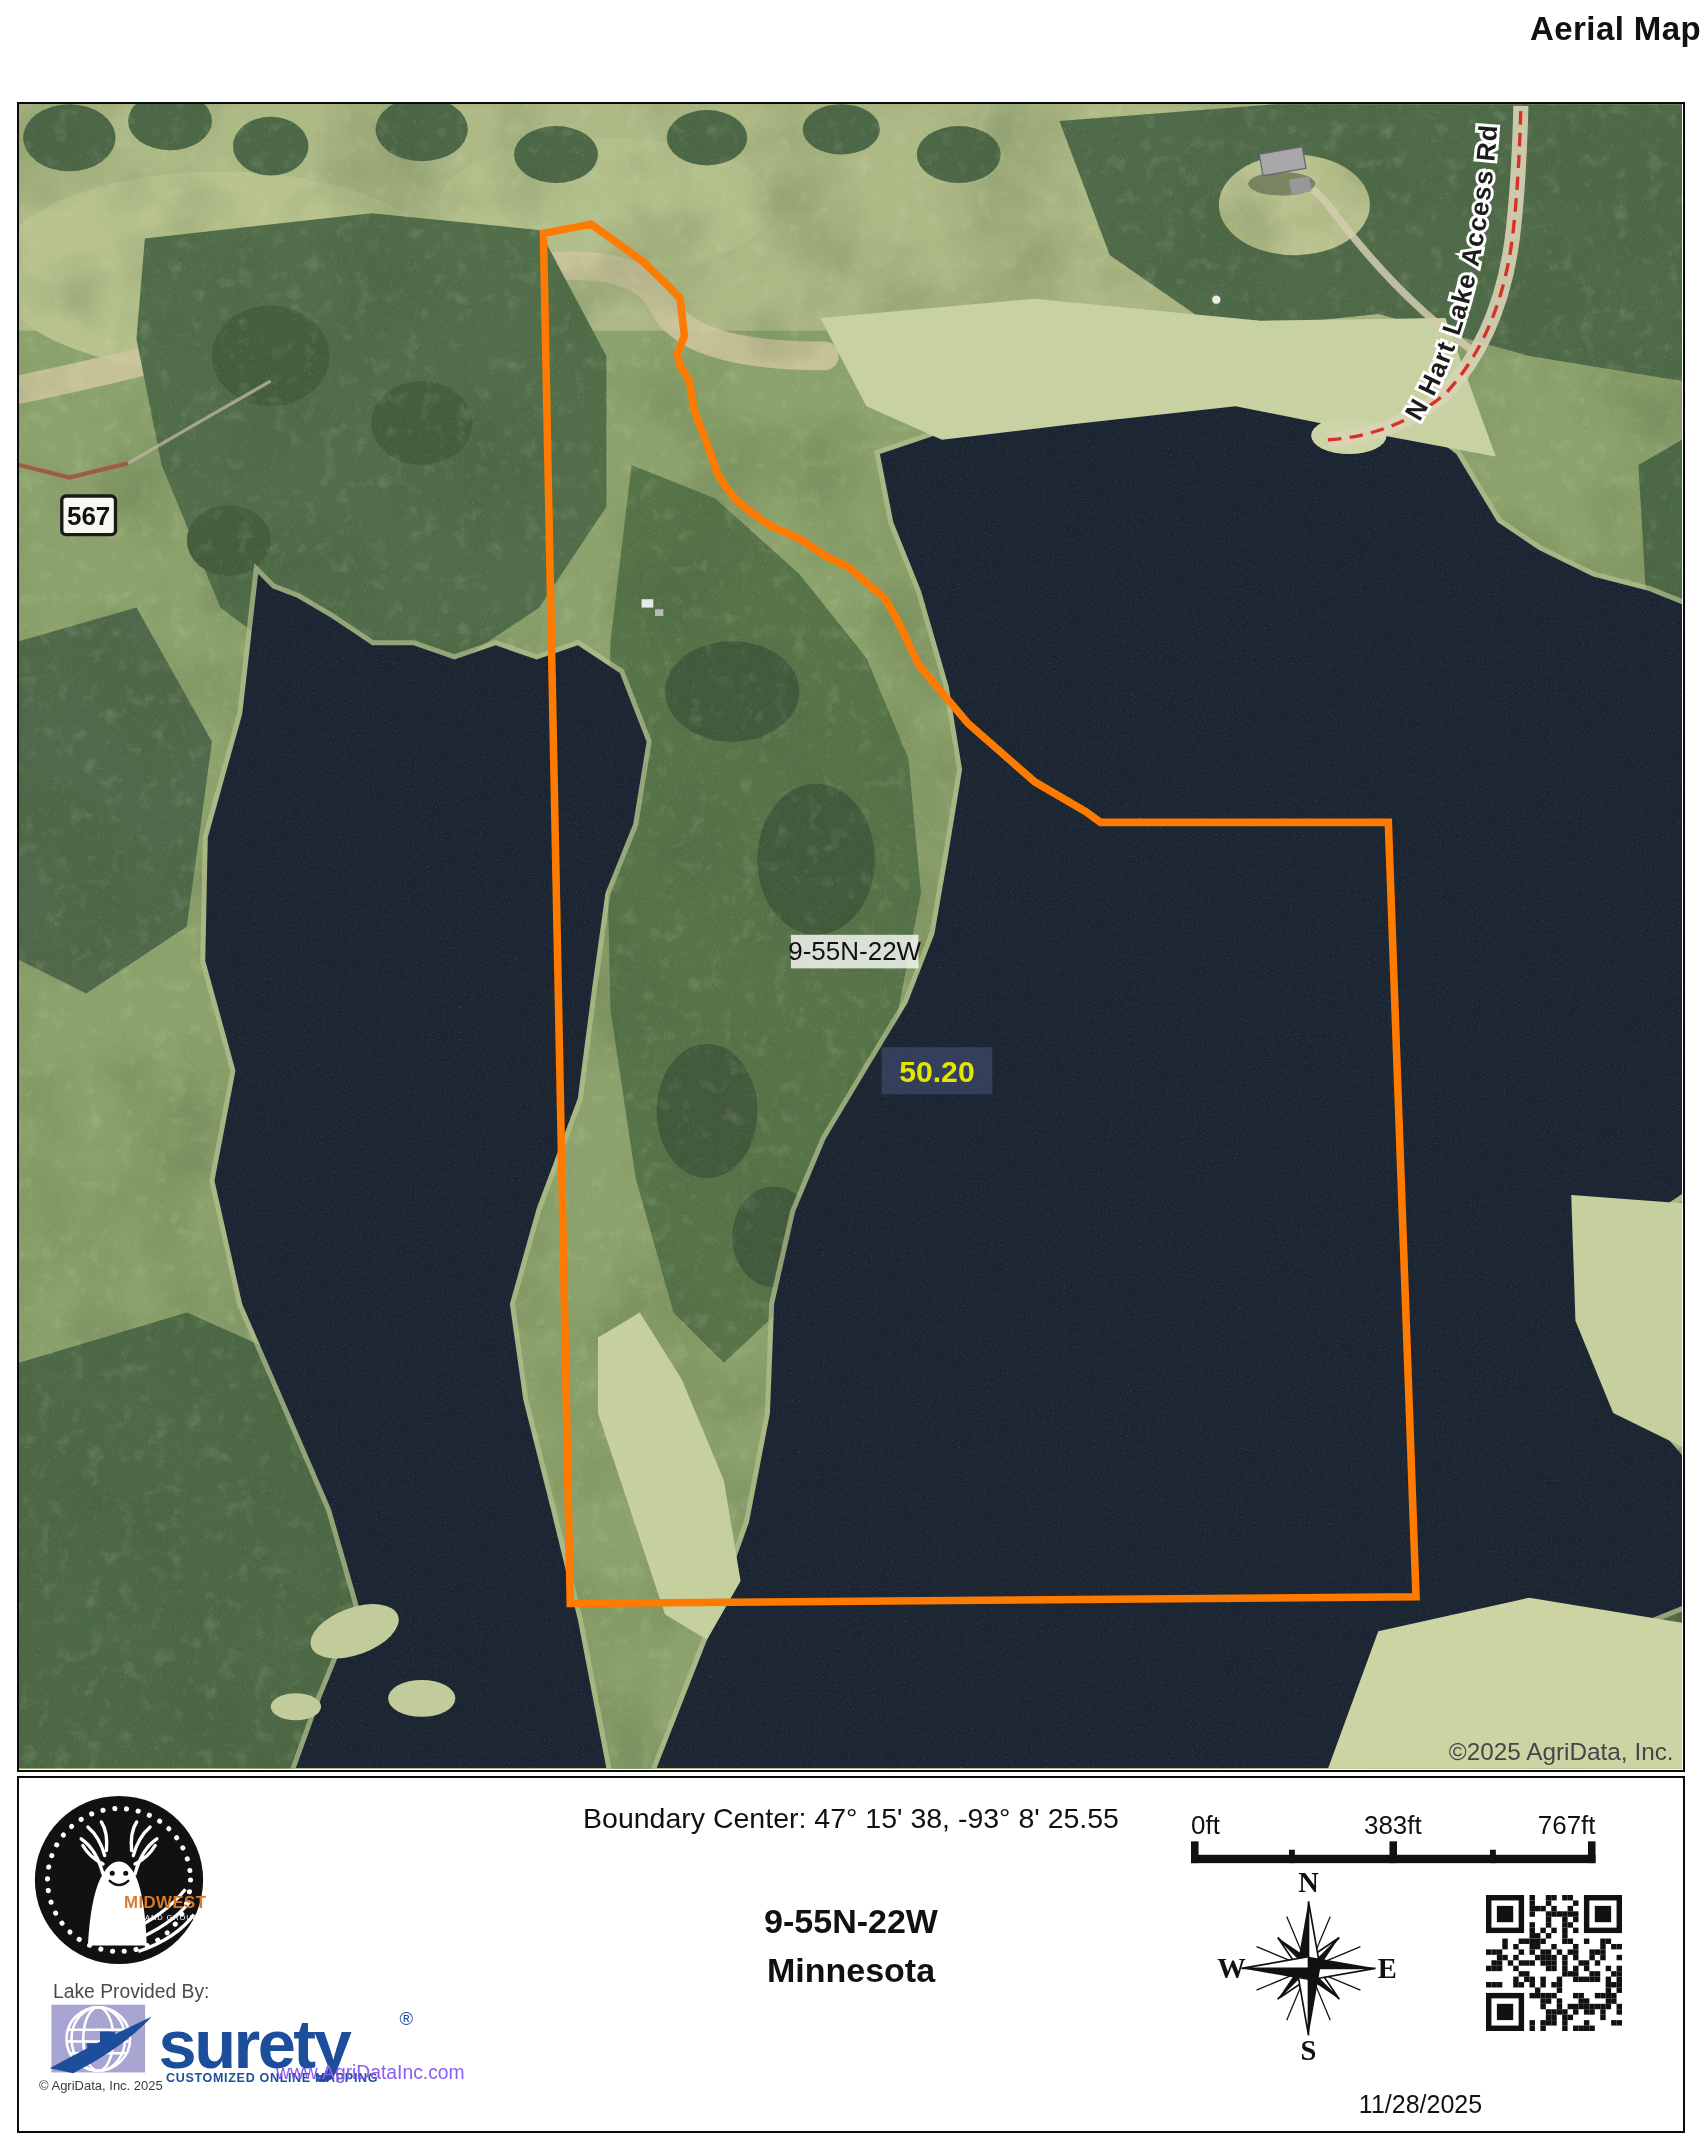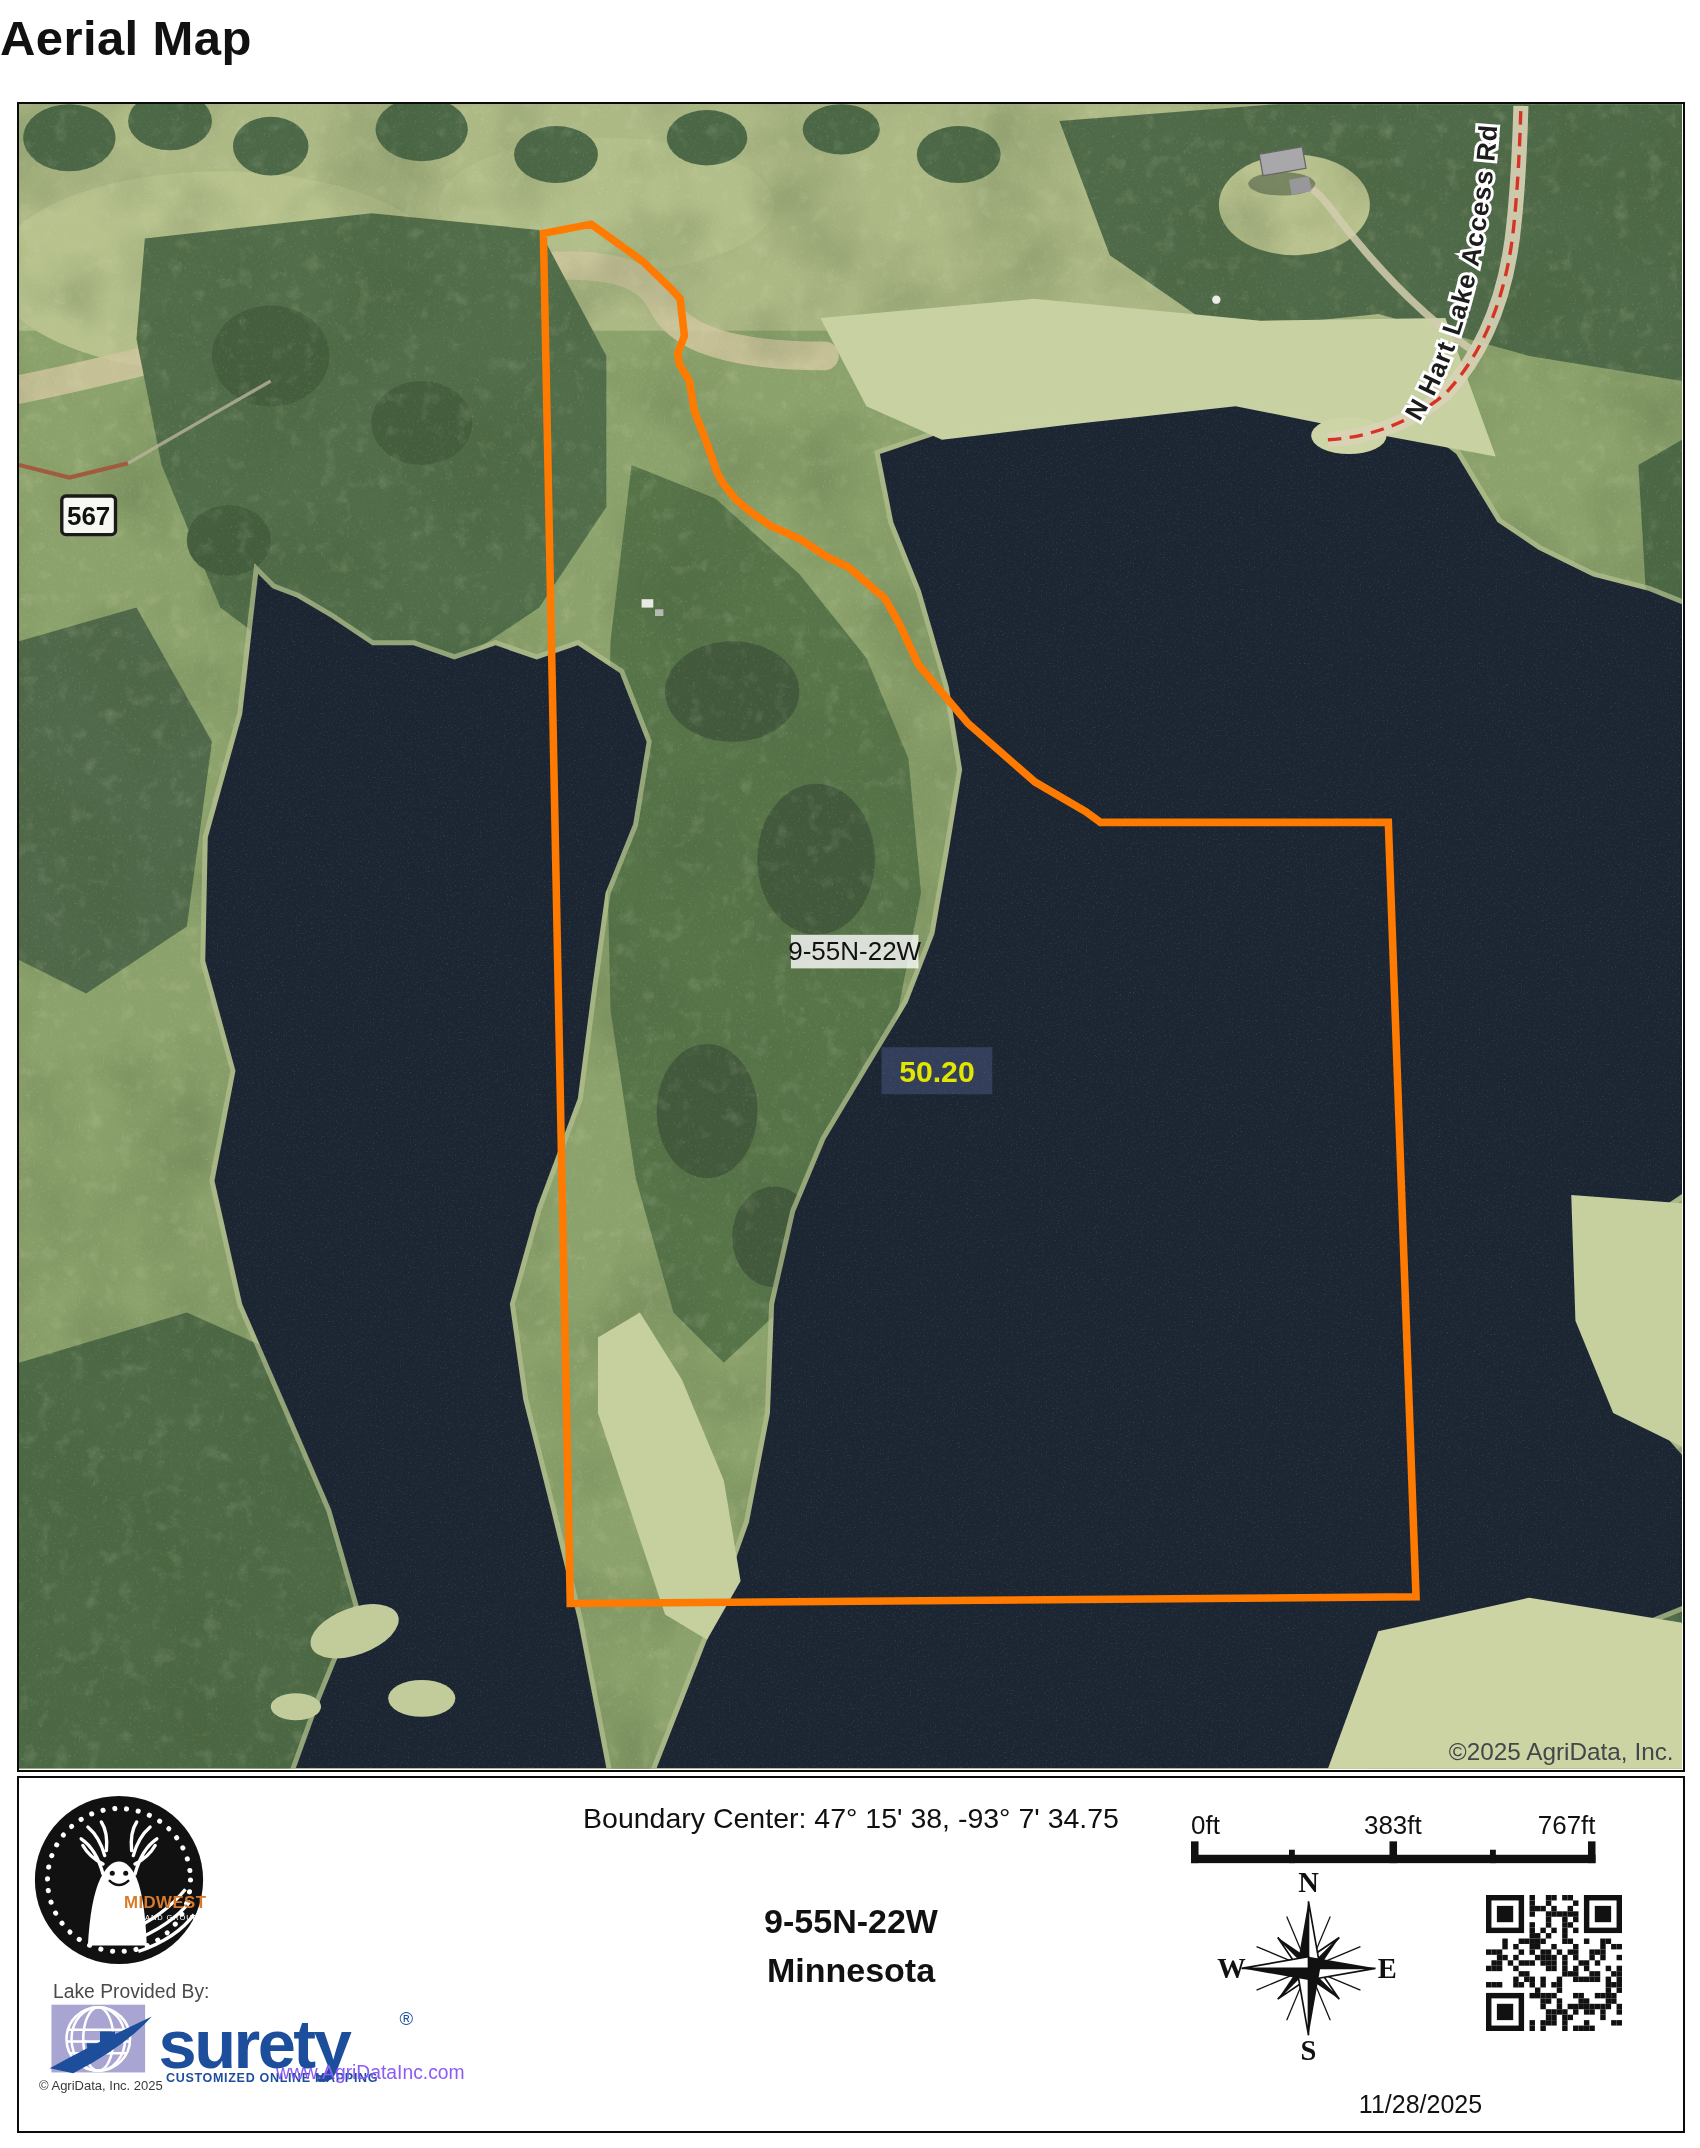--- a/index.html
+++ b/index.html
@@ -1,20 +1,20 @@
 <!DOCTYPE html>
 <html style="font-size:13.4px"><head>
 <meta charset="utf-8">
 <style>
   *{box-sizing:border-box;margin:0;padding:0}
   body{width:1701px;height:2148px;background:#fff;position:relative;
        font-family:"Liberation Sans",sans-serif;color:#111}
   .abs{position:absolute}
-  #page-title{left:0;top:10px;width:100%;text-align:left;
-              font-size:49px;font-weight:bold;letter-spacing:0.4px}
+  #page-title{left:0;top:10px;width:100%;text-align:right;
+              font-size:33px;font-weight:bold;letter-spacing:0.4px}
   #map-frame{left:17px;top:102px;width:1668px;height:1670px;border:2.5px solid #0b0b0b;overflow:hidden}
   #map-frame svg{display:block}
   #panel{left:17px;top:1776px;width:1668px;height:357px;border:2.5px solid #0b0b0b;background:#fff}
   .maps-by{left:34px;top:203px;font-size:19.3px;color:#4a4a4a}
   .agri-copy{left:20px;top:300px;font-size:13px;color:#3a3a3a}
   .agri-url{left:257px;top:284px;font-size:19.3px;color:#8b5cf6}
   .center-top{left:0;top:23.5px;width:100%;text-align:center;font-size:28.5px;color:#101010}
   .center-block{left:0;top:119px;width:100%;text-align:center;
                 font-size:34px;font-weight:bold;line-height:49px}
   .date{left:1309px;top:312px;width:185px;text-align:center;font-size:25px}
@@ -178,21 +178,21 @@
     <path d="M50,54 L66,54 66,68 52,68 Z" fill="#1D4E9B"></path>
     <path d="M6,84 Q60,54 128,22 Q96,58 34,90 Z" fill="#1D4E9B"></path>
     <text x="136" y="84" font-size="82" font-weight="bold" fill="#1D4E9B" letter-spacing="-3">surety</text>
     <text x="424" y="32" font-size="22" fill="#1D4E9B">®</text>
     <text x="145" y="101" font-size="15" font-weight="bold" fill="#1D4E9B" letter-spacing="0.8">CUSTOMIZED ONLINE MAPPING</text>
   </svg>
 
   <div class="abs agri-copy">© AgriData, Inc. 2025</div>
   <div class="abs agri-url">www.AgriDataInc.com</div>
 
-  <div class="abs center-top">Boundary Center: 47° 15' 38,  -93° 7' 34.75</div>
+  <div class="abs center-top">Boundary Center: 47° 15' 38,  -93° 8' 25.55</div>
   <div class="abs center-block">
     <div>9-55N-22W</div>
     <div>Minnesota</div>
   </div>
 
   <svg class="abs" style="left:1155px;top:23.5px" width="436" height="67" viewBox="0 0 520 80">
     <text x="20" y="38" font-size="31" fill="#111">0ft</text>
     <text x="261" y="38" font-size="31" text-anchor="middle" fill="#111">383ft</text>
     <text x="503" y="38" font-size="31" text-anchor="end" fill="#111">767ft</text>
     <rect x="20" y="63" width="483" height="10" fill="#111"></rect>

